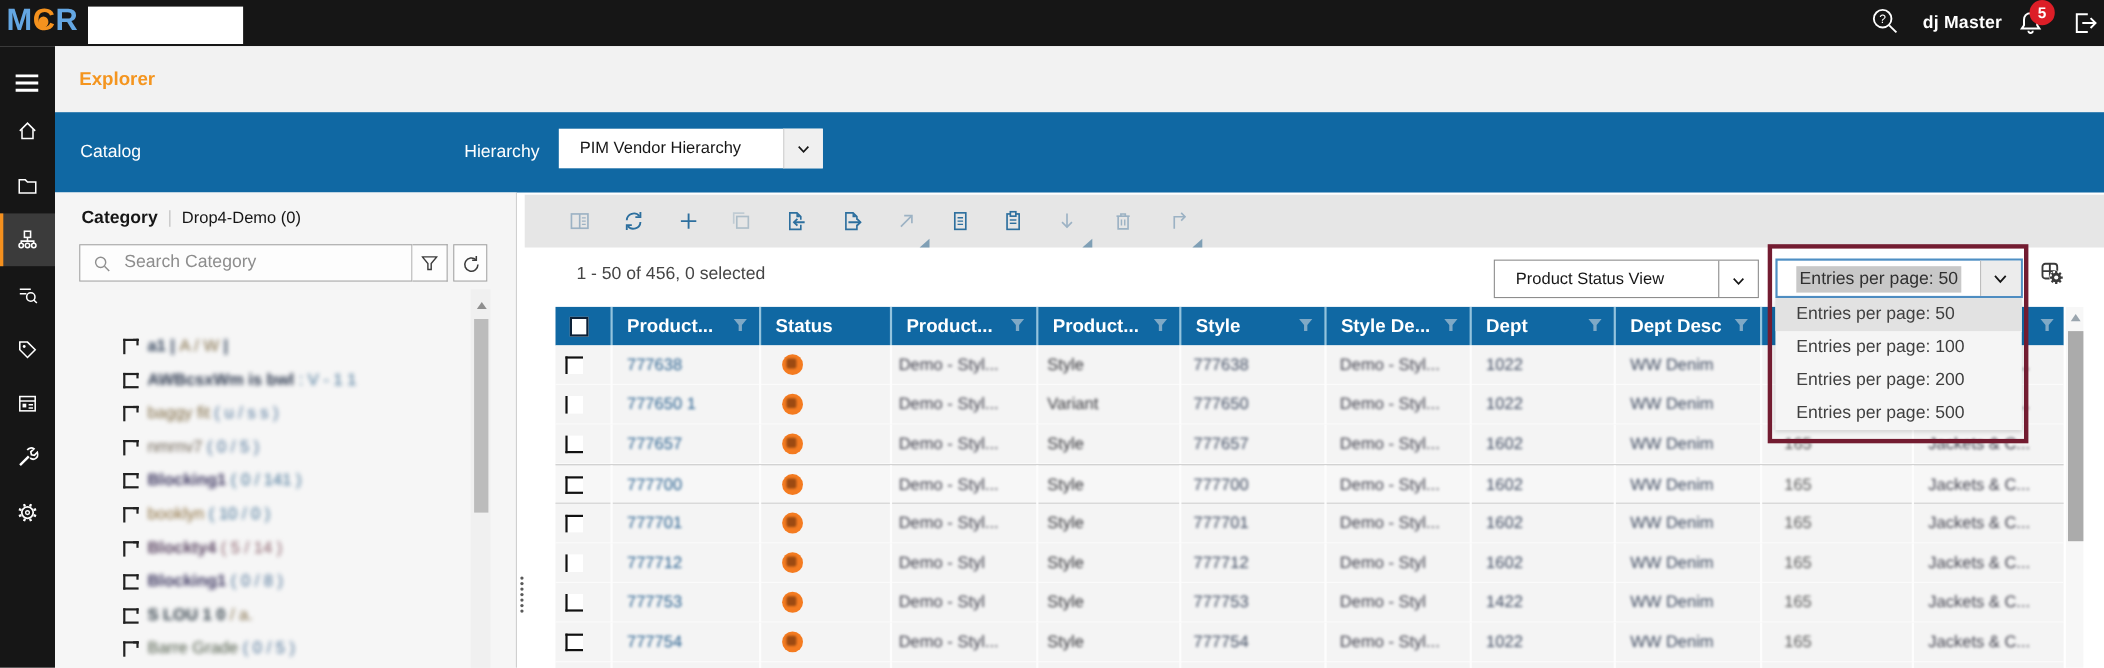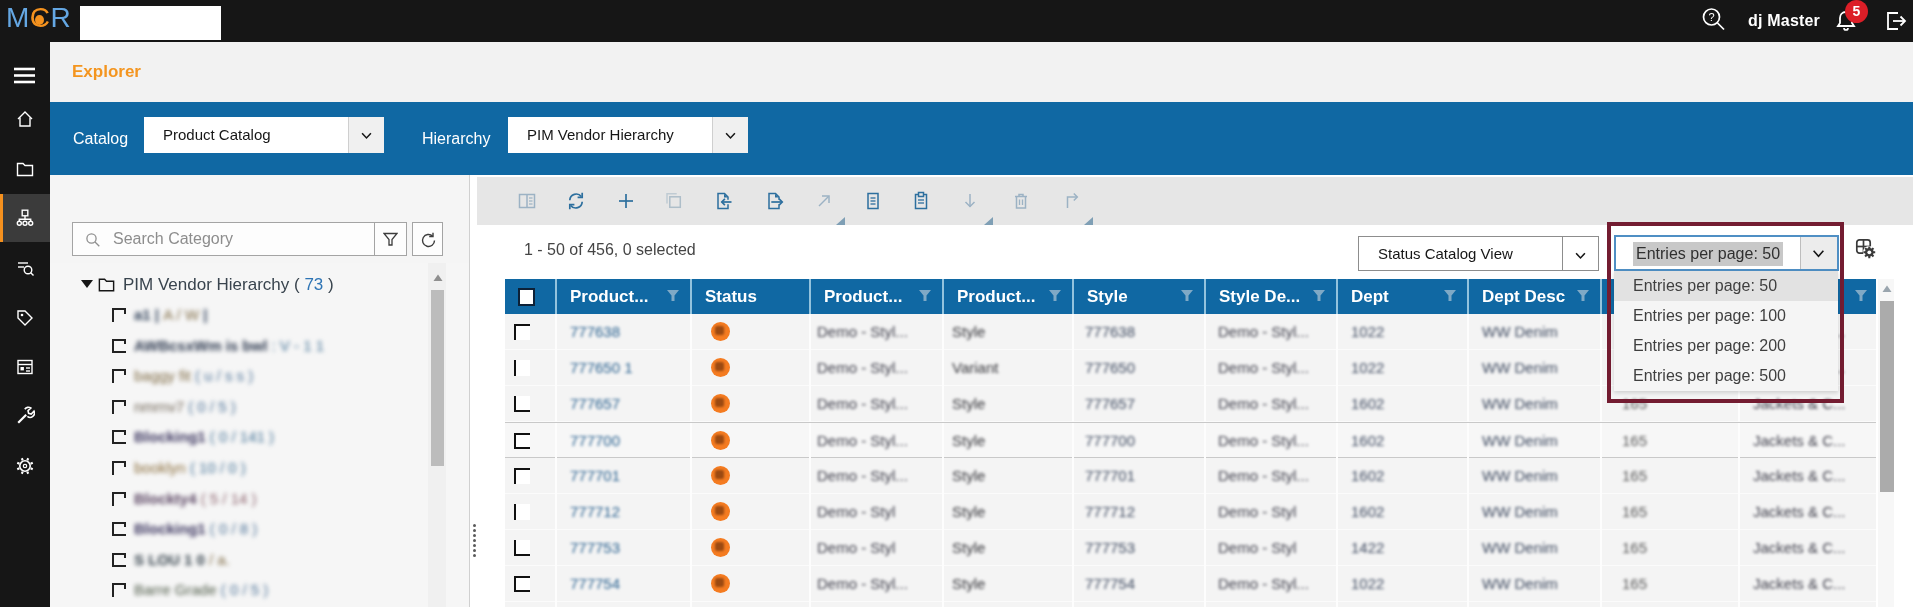--- a/index.html
+++ b/index.html
@@ -1,18 +1,18 @@
 <!DOCTYPE html>
 <html><head>
 <meta charset="utf-8">
 <style>
   * { margin:0; padding:0; box-sizing:border-box; }
   html,body { width:1913px; height:607px; overflow:hidden; font-family:"Liberation Sans", sans-serif; background:#fff; -webkit-font-smoothing:antialiased; }
   #topbar { position:absolute; left:0; top:0; width:1913px; height:42px; background:#161616; }
-  #logo { position:absolute; left:6px; top:2px; font-size:28px; font-weight:normal; color:#64a7e3; letter-spacing:0.5px; }
+  #logo { position:absolute; left:6px; top:2px; font-size:28px; font-weight:bold; color:#64a7e3; letter-spacing:0.5px; }
   #logo .c { color:#f5921e; position:relative; }
   #logo .c i { position:absolute; left:5.5px; top:13px; width:9px; height:10px; background:#f5921e; border-radius:50%; }
   #whitebox { position:absolute; left:80px; top:6px; width:141px; height:34px; background:#fff; }
   #apptitle { position:absolute; left:233px; top:0; height:42px; line-height:42px; color:#fff; font-weight:bold; font-size:16px; }
   #djadmin { position:absolute; left:1748px; top:0; height:42px; line-height:42px; color:#fff; font-size:16px; font-weight:600; letter-spacing:0.2px; }
   #badge { position:absolute; left:1845px; top:0px; width:23px; height:23px; border-radius:50%; background:#dc1e27; color:#fff; font-size:14px; font-weight:bold; text-align:center; line-height:23px; z-index:5; }
   #sidebar { position:absolute; left:0; top:42px; width:50px; height:565px; background:#161616; }
   #sideactive { position:absolute; left:0; top:152px; width:50px; height:48px; background:#3b3b3b; border-left:3px solid #f4901e; }
   #explband { position:absolute; left:50px; top:42px; width:1863px; height:60px; background:#f2f2f2; }
   #expltxt { position:absolute; left:22px; top:0; height:59px; line-height:59px; color:#f4951f; font-size:17px; font-weight:600; }
@@ -133,64 +133,50 @@
       <line x1="7.70" y1="4.46" x2="6.79" y2="2.24" stroke="#fff" stroke-width="2.1"></line>
       <line x1="12.30" y1="4.46" x2="13.21" y2="2.24" stroke="#fff" stroke-width="2.1"></line>
       <line x1="15.54" y1="7.70" x2="17.76" y2="6.79" stroke="#fff" stroke-width="2.1"></line>
     </svg>
 </div>
 <div id="explband">
     <div id="expltxt">Explorer</div>
   </div>
 <div id="bluebar">
 <div class="bluelabel" style="left:23px;">Catalog</div>
-<div class="dd" style="left:94px;">
-      <div class="txt">Product Catalog</div>
-      <div class="chev">
-        <svg class="chevmark" viewBox="0 0 10 10">
-          <path d="M1 3 L5 7.2 L9 3" fill="none" stroke="#161616" stroke-width="1.4"></path>
-        </svg>
-      </div>
-    </div>
 <div class="bluelabel" style="left:372px;">Hierarchy</div>
 <div class="dd" style="left:458px;">
       <div class="txt">PIM Vendor Hierarchy</div>
       <div class="chev">
         <svg class="chevmark" viewBox="0 0 10 10">
           <path d="M1 3 L5 7.2 L9 3" fill="none" stroke="#161616" stroke-width="1.4"></path>
         </svg>
       </div>
     </div>
 </div>
 <div id="lpanel">
 <div id="treearea"></div>
+<div id="cathead"><b>Category</b><span style="color:#c9c9c9;">&nbsp;&nbsp;|&nbsp;&nbsp;</span><span style="font-size:15px;">Drop4-Demo (0)</span></div>
 <div id="searchbox">
       <svg style="position:absolute;left:12px;top:9px;width:16px;height:16px;" viewBox="0 0 16 16">
         <circle cx="6.5" cy="6.5" r="4.6" fill="none" stroke="#8f8f8f" stroke-width="1.3"></circle>
         <line x1="10" y1="10" x2="14.3" y2="14.3" stroke="#8f8f8f" stroke-width="1.3"></line>
       </svg>
       <div style="position:absolute;left:40px;top:0;height:32px;line-height:32px;color:#8d8d8d;font-size:16px;">Search Category</div>
     </div>
 <div id="filterbox">
       <svg style="position:absolute;left:8px;top:9px;width:15px;height:15px;" viewBox="0 0 15 15">
         <path d="M1 1.5 L14 1.5 L9 7.5 L9 13 L6 13 L6 7.5 Z" fill="none" stroke="#3c3c3c" stroke-width="1.3"></path>
       </svg>
     </div>
 <div id="refreshbox">
       <svg style="position:absolute;left:7px;top:9px;width:17px;height:17px;" viewBox="0 0 17 17">
         <path d="M14.5 8.5 a6 6 0 1 1 -1.8 -4.3" fill="none" stroke="#3c3c3c" stroke-width="1.4"></path>
         <path d="M13 0.8 L13 4.6 L9.2 4.6" fill="none" stroke="#3c3c3c" stroke-width="1.4"></path>
       </svg>
-    </div>
-<div style="position:absolute;left:0;top:97px;width:380px;height:27px;font-size:17px;color:#39444e;">
-      <span style="position:absolute;left:31px;top:8px;width:0;height:0;border-left:6px solid transparent;border-right:6px solid transparent;border-top:8px solid #161616;"></span>
-      <svg style="position:absolute;left:47px;top:3px;width:19px;height:19px;" viewBox="0 0 20 20">
-        <path d="M2.5 16.5 L2.5 4.5 L8 4.5 L10 6.5 L17.5 6.5 L17.5 16.5 Z" fill="none" stroke="#161616" stroke-width="1.5"></path>
-      </svg>
-      <span style="position:absolute;left:73px;top:0;line-height:26px;">PIM Vendor Hierarchy ( <span style="color:#2d74b5;">73</span> )</span>
     </div>
 <div class="titem" style="left:0;top:128px;">
       <span style="position:absolute;left:62px;top:5px;width:14px;height:14px;border-left:2.5px solid #222;border-top:2.5px solid #222;filter:blur(0.5px);"></span>
       <span style="position:absolute;left:71px;top:5px;width:5px;height:6px;border-right:2.5px solid #222;border-top:2.5px solid #222;filter:blur(0.5px);"></span>
       <span class="ttxt" style="left:84px;"><b style="color:#31425a;">a1 | </b><span style="color:#7e6a43;">A / W</span><b style="color:#31425a;"> |</b></span>
     </div>
 <div class="titem" style="left:0;top:159px;">
       <span style="position:absolute;left:62px;top:5px;width:14px;height:14px;border-left:2.5px solid #222;border-bottom:2.5px solid #222;filter:blur(0.5px);"></span>
       <span style="position:absolute;left:62px;top:5px;width:14px;height:5px;border-right:2.5px solid #222;border-top:2.5px solid #222;filter:blur(0.5px);"></span>
       <span class="ttxt" style="left:84px;"><b style="color:#2e3a50;">AWBcsxWm is bwl</b><span style="color:#3f6f94;"> : V - 1 1</span></span>
@@ -314,21 +300,21 @@
   </svg>
 <svg class="tico" style="left:1062px;" viewBox="0 0 20 20">
     <path d="M5.5 17 L5.5 6 L15 6" fill="none" stroke="#9cb2c4" stroke-width="1.5"></path>
     <path d="M11.8 2.5 L15.3 6 L11.8 9.5" fill="none" stroke="#9cb2c4" stroke-width="1.5"></path>
   </svg>
 <span class="tritip" style="left:836px;"></span>
 <span class="tritip" style="left:984px;"></span>
 <span class="tritip" style="left:1084px;"></span>
 <div id="counttxt">1 - 50 of 456, 0 selected</div>
 <div id="viewdd">
-    <div style="position:absolute;left:19px;top:0;height:33px;line-height:33px;font-size:15px;color:#161616;">Status Catalog View</div>
+    <div style="position:absolute;left:19px;top:0;height:33px;line-height:33px;font-size:15px;color:#161616;">Product Status View</div>
     <div style="position:absolute;right:0;top:0;width:36px;height:33px;border-left:1px solid #8d8d8d;">
       <svg class="chevmark" viewBox="0 0 10 10">
         <path d="M1 3 L5 7.2 L9 3" fill="none" stroke="#161616" stroke-width="1.4"></path>
       </svg>
     </div>
   </div>
 <svg style="position:absolute;left:1855px;top:238px;width:21px;height:21px;" viewBox="0 0 21 21">
     <rect x="1.8" y="1.8" width="13.4" height="13.4" rx="2.6" fill="none" stroke="#3a3a3a" stroke-width="1.7"></rect>
     <line x1="8.5" y1="1.8" x2="8.5" y2="15.2" stroke="#3a3a3a" stroke-width="1.7"></line>
     <line x1="1.8" y1="8.5" x2="15.2" y2="8.5" stroke="#3a3a3a" stroke-width="1.7"></line>

